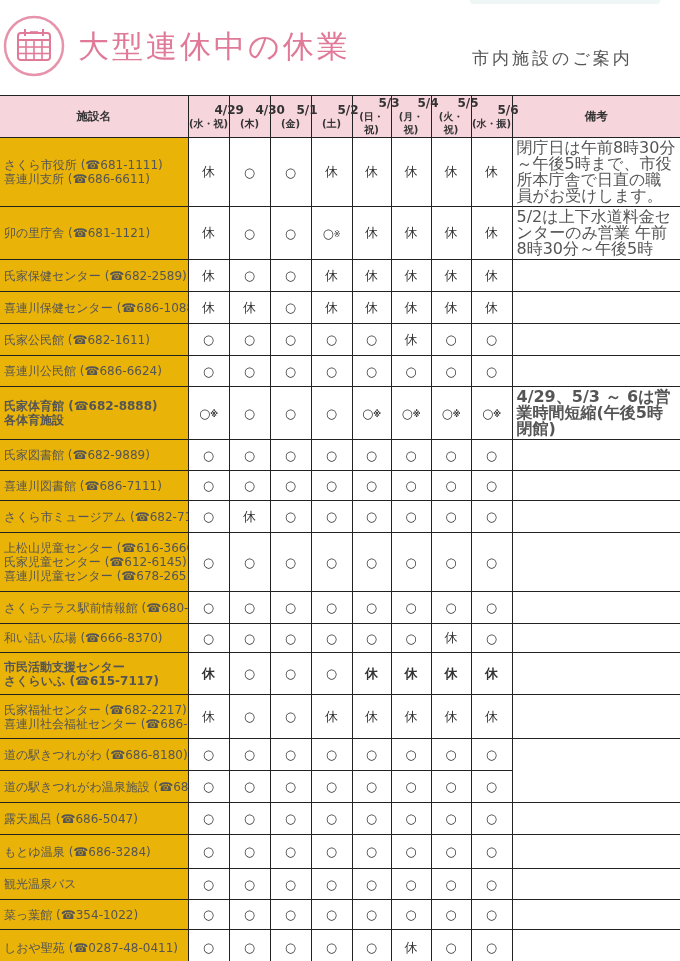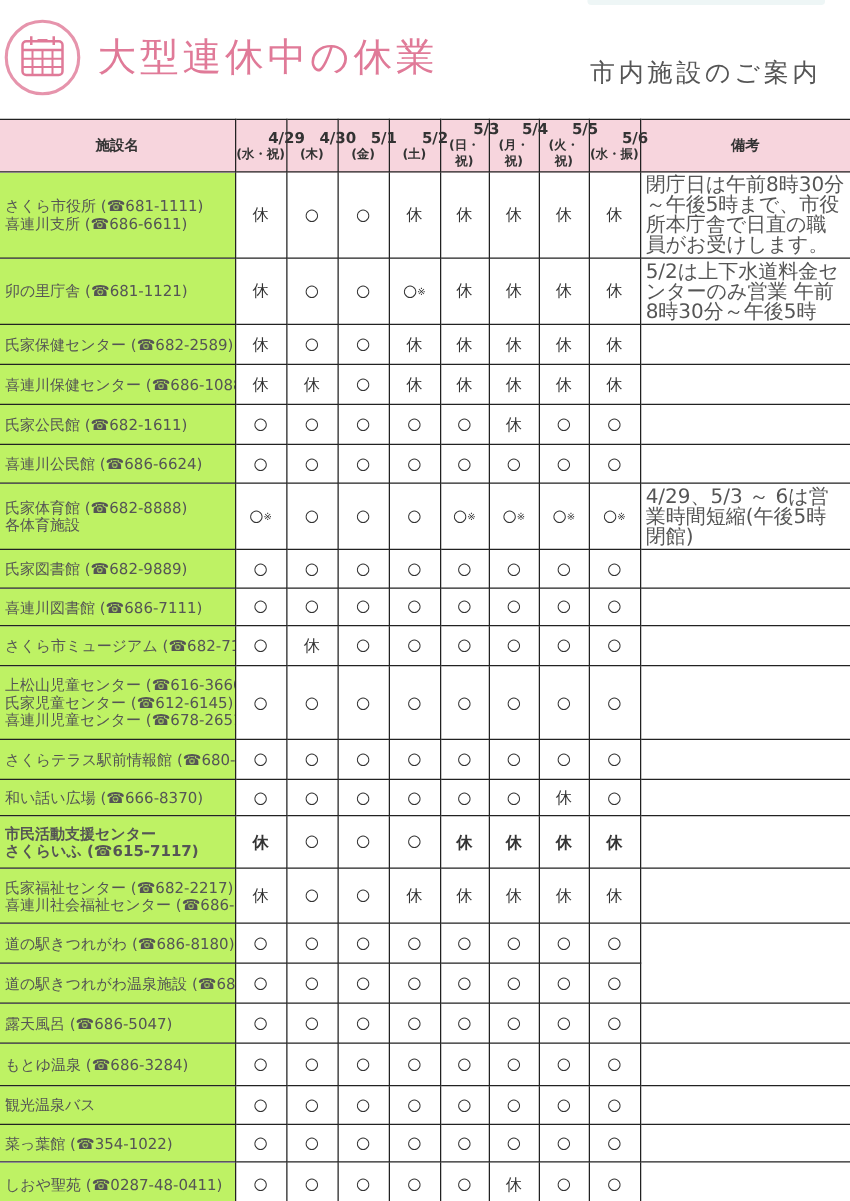--- a/index.html
+++ b/index.html
@@ -3,31 +3,31 @@
 <meta charset="utf-8">
 <style>
   html, body { margin: 0; padding: 0; background: #ffffff; }
   body { width: 680px; height: 961px; position: relative; overflow: hidden;
          font-family: "DejaVu Sans", "Liberation Sans", sans-serif; color: #3a3a3a; }
   .topbar { position: absolute; left: 470px; top: 0; width: 190px; height: 4px;
             background: #eef6f6; border-radius: 0 0 3px 3px; }
   .title-icon { position: absolute; left: 3px; top: 15px; width: 62px; height: 62px; }
   .title { position: absolute; left: 78px; top: 26px; font-size: 31px; color: #e07a98;
            letter-spacing: 3px; font-weight: 300; line-height: 40px; }
-  .subtitle { position: absolute; left: 472px; top: 44px; font-size: 20px; color: #555;
+  .subtitle { position: absolute; left: 472px; top: 44px; font-size: 17px; color: #555;
               letter-spacing: 3px; line-height: 28px; }
   table { position: absolute; left: 0; top: 95px; border-collapse: collapse;
           table-layout: fixed; width: 680px; }
   th, td { border: 1.3px solid #222; padding: 0; font-size: 11.5px; }
   tr > *:first-child { border-left: none; }
   tr > *:last-child { border-right: none; }
   th { background: #f7d5dd; font-weight: bold; color: #333; text-align: center; line-height: 13px; }
   th .d { font-size: 12px; display: block; margin-left: 26px; }
   th .w { font-size: 10px; display: block; }
-  td.name { background: #bef264; color: #555; padding-left: 4px; font-size: 12px;
+  td.name { background: #eab308; color: #555; padding-left: 4px; font-size: 12px;
             line-height: 14px; white-space: nowrap; overflow: hidden; letter-spacing: 0px; }
   td.v { text-align: center; color: #333; font-size: 13px; }
   td.v .mark { font-size: 8px; vertical-align: 1px; }
   td.note { font-size: 16px; color: #555; padding: 2px 4px; line-height: 16px; vertical-align: top; }
 </style>
 </head>
 <body>
 
 <div class="topbar"></div>
 
@@ -177,21 +177,21 @@
         <td class="v">○</td>
         <td class="v">○</td>
         <td class="v">○</td>
         <td class="v">○</td>
         <td class="v">○</td>
         <td class="v">○</td>
         <td class="v">○</td>
         <td class="v">○</td>
         <td class="note"></td>
       </tr>
-      <tr style="height: 46px;">
+      <tr style="height: 46px; font-weight: bold;">
         <td class="name">
           <div>氏家体育館 (☎682-8888)</div>
           <div>各体育施設</div>
         </td>
         <td class="v"><span>○</span><span class="mark">※</span></td>
         <td class="v">○</td>
         <td class="v">○</td>
         <td class="v">○</td>
         <td class="v"><span>○</span><span class="mark">※</span></td>
         <td class="v"><span>○</span><span class="mark">※</span></td>

